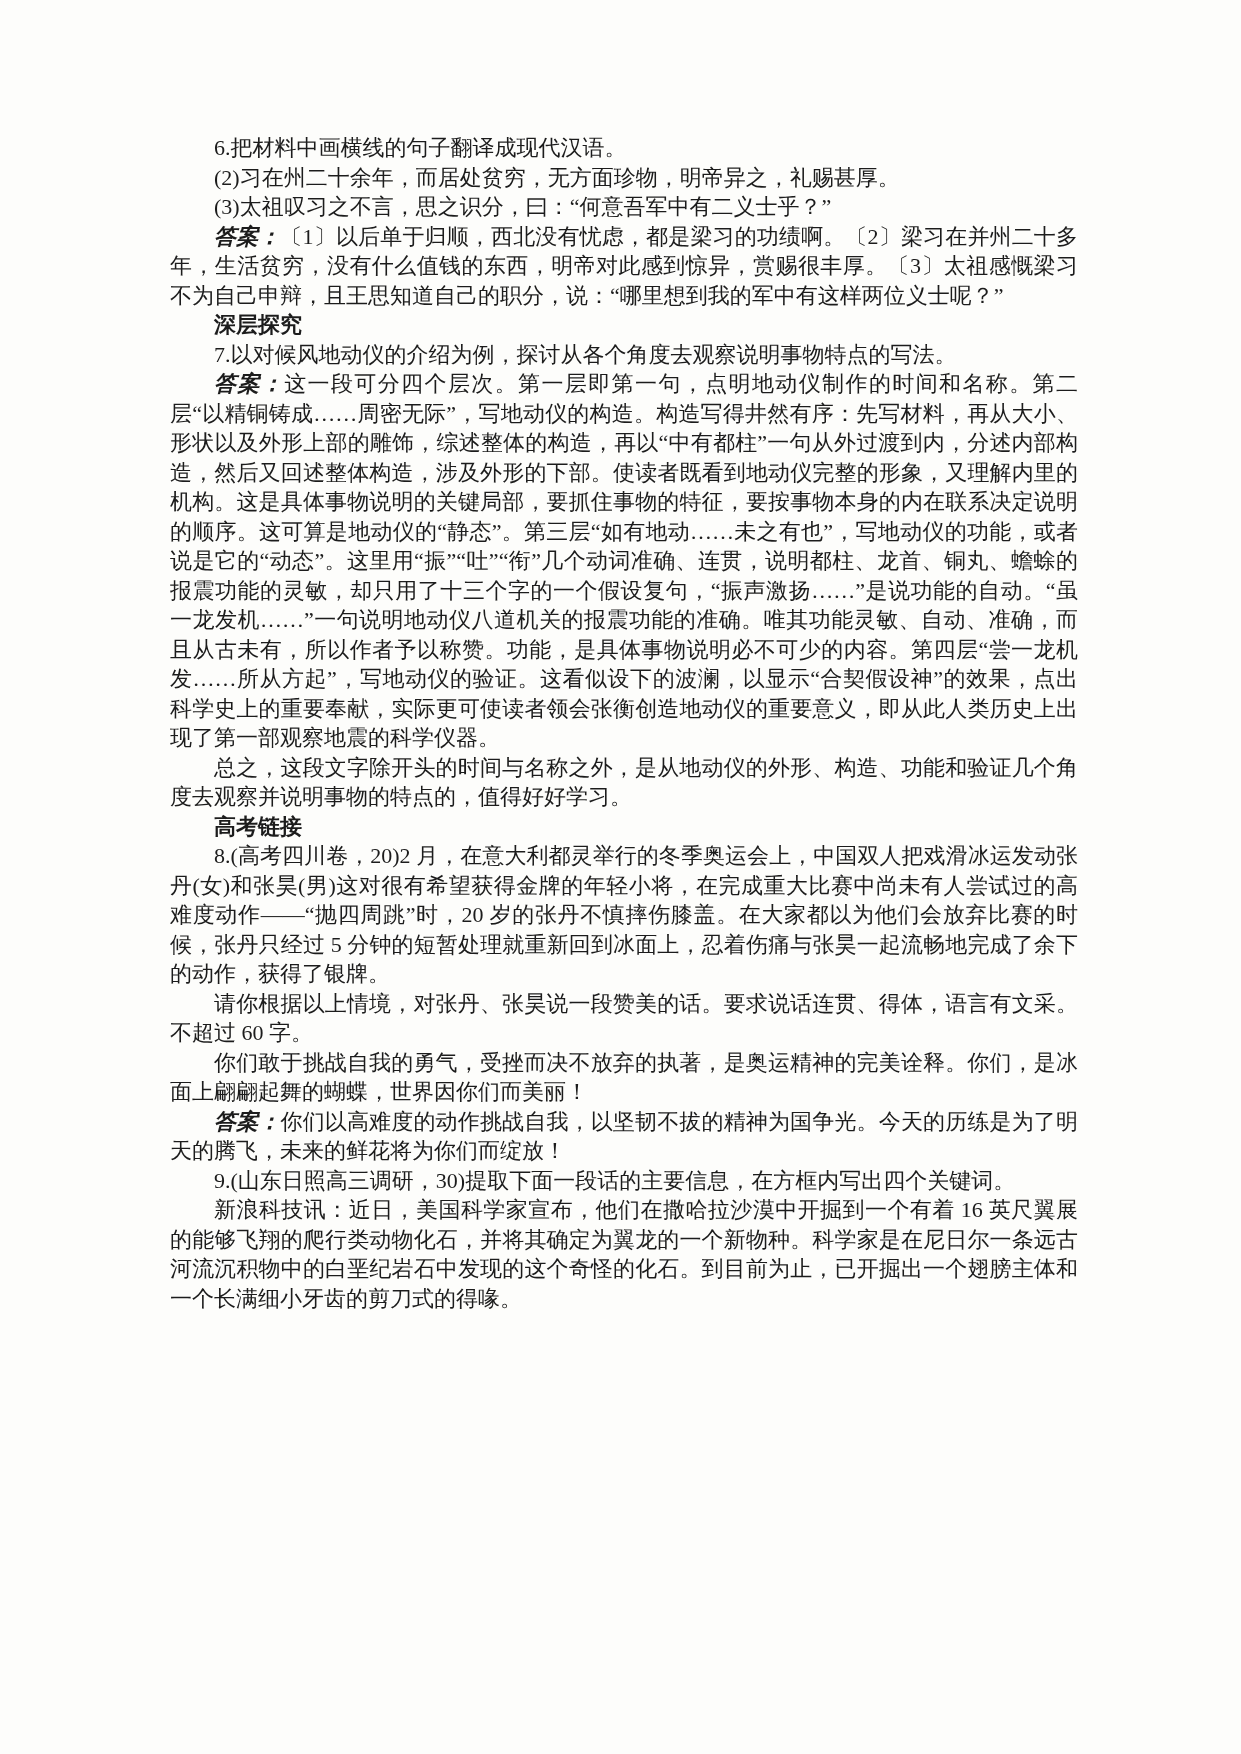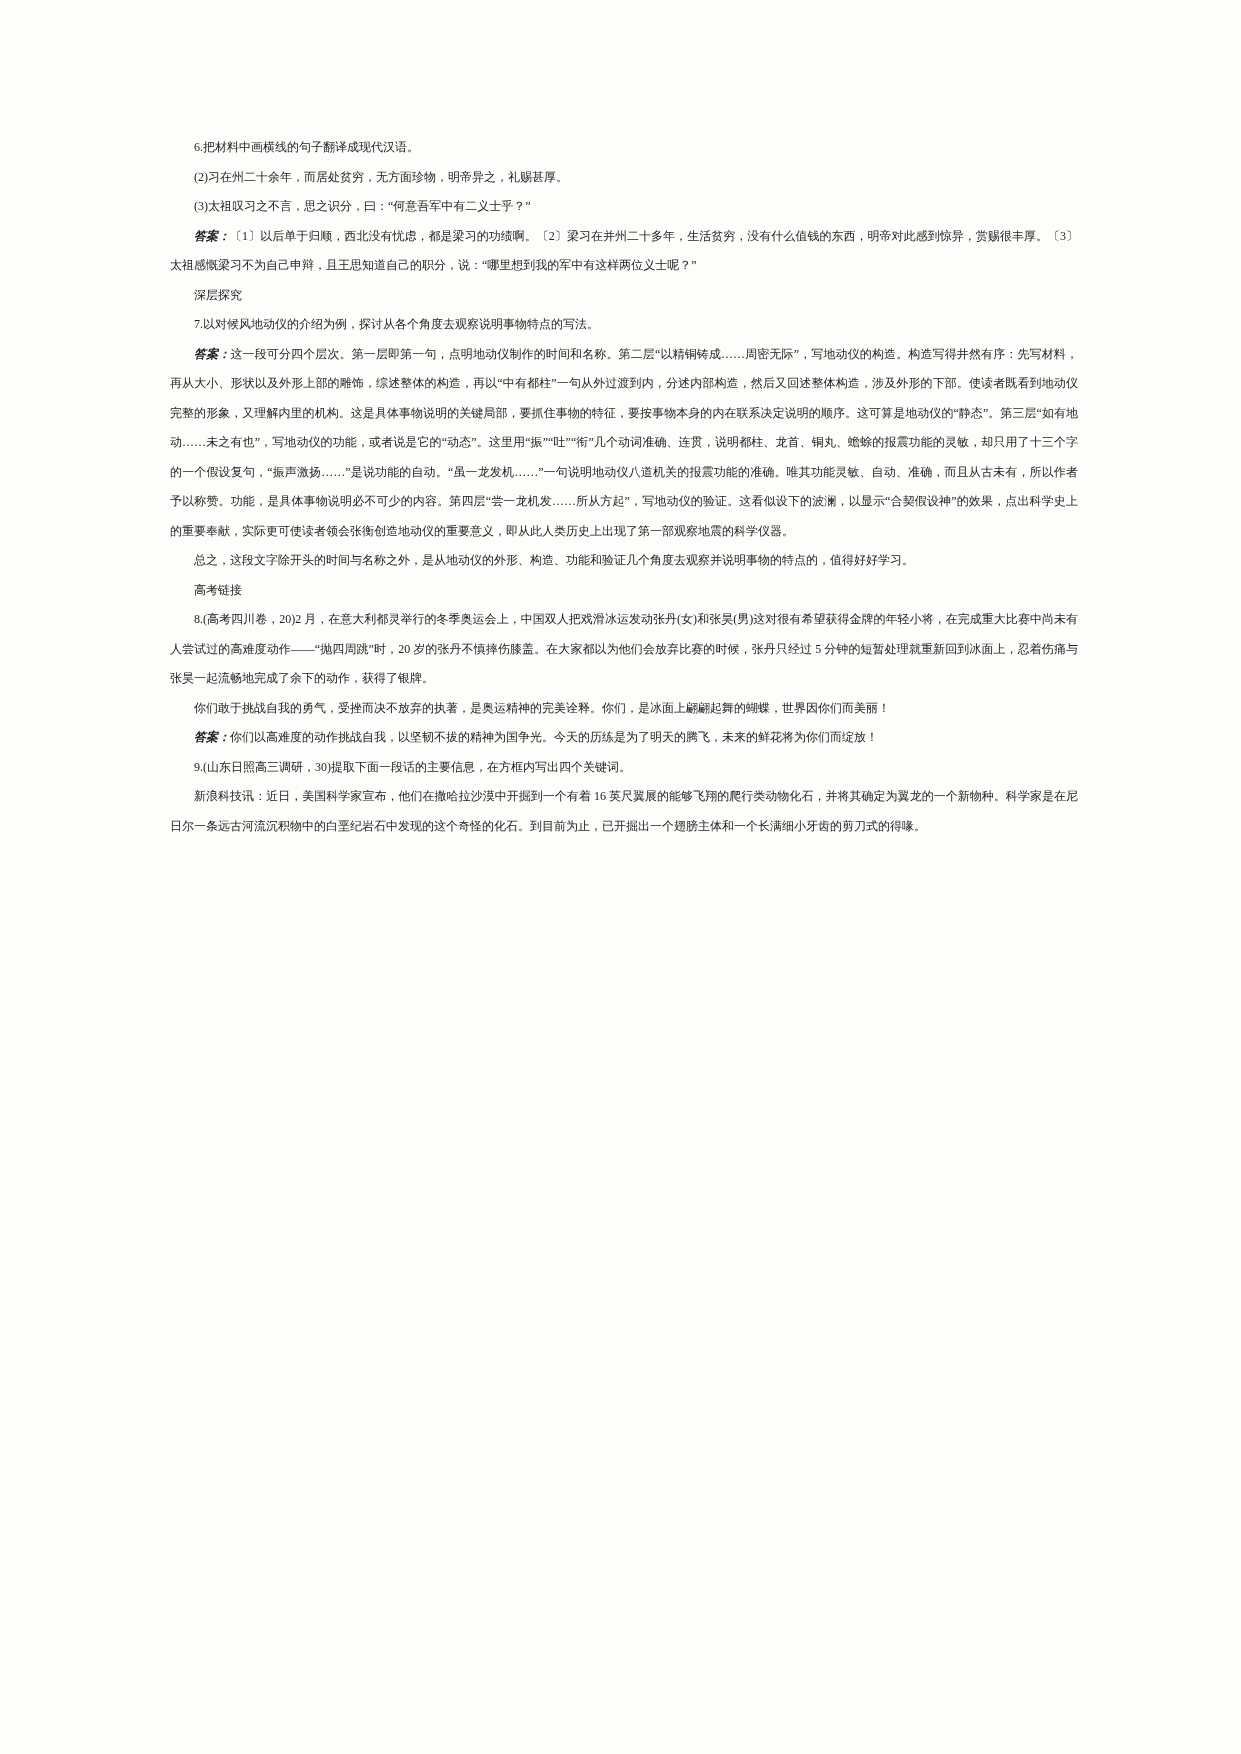--- a/index.html
+++ b/index.html
@@ -17,32 +17,32 @@
     width: 1241px;
     height: 1754px;
     background: #fdfdfb;
   }
   .doc-body {
     position: absolute;
     left: 170px;
     top: 133px;
     width: 908px;
     font-family: "Liberation Serif", "DejaVu Serif", serif;
-    font-size: 12px;
+    font-size: 22px;
     line-height: 29.5px;
     color: #1c1c1c;
     text-align: justify;
   }
   .doc-body p.para {
     margin: 0;
     padding: 0;
     text-indent: 2em;
   }
   .doc-body p.heading {
-    font-weight: normal;
+    font-weight: bold;
   }
   .doc-body .lead {
     font-weight: bold;
     font-style: italic;
   }
 </style>
 </head>
 <body>
 
 <div class="page" style="background: rgb(253, 253, 251);">
@@ -50,18 +50,19 @@
       <p class="para">6.把材料中画横线的句子翻译成现代汉语。</p>
       <p class="para">(2)习在州二十余年，而居处贫穷，无方面珍物，明帝异之，礼赐甚厚。</p>
       <p class="para">(3)太祖叹习之不言，思之识分，曰：“何意吾军中有二义士乎？”</p>
       <p class="para"><span class="lead">答案：</span>〔1〕以后单于归顺，西北没有忧虑，都是梁习的功绩啊。〔2〕梁习在并州二十多年，生活贫穷，没有什么值钱的东西，明帝对此感到惊异，赏赐很丰厚。〔3〕太祖感慨梁习不为自己申辩，且王思知道自己的职分，说：“哪里想到我的军中有这样两位义士呢？”</p>
       <p class="para heading">深层探究</p>
       <p class="para">7.以对候风地动仪的介绍为例，探讨从各个角度去观察说明事物特点的写法。</p>
       <p class="para"><span class="lead">答案：</span>这一段可分四个层次。第一层即第一句，点明地动仪制作的时间和名称。第二层“以精铜铸成……周密无际”，写地动仪的构造。构造写得井然有序：先写材料，再从大小、形状以及外形上部的雕饰，综述整体的构造，再以“中有都柱”一句从外过渡到内，分述内部构造，然后又回述整体构造，涉及外形的下部。使读者既看到地动仪完整的形象，又理解内里的机构。这是具体事物说明的关键局部，要抓住事物的特征，要按事物本身的内在联系决定说明的顺序。这可算是地动仪的“静态”。第三层“如有地动……未之有也”，写地动仪的功能，或者说是它的“动态”。这里用“振”“吐”“衔”几个动词准确、连贯，说明都柱、龙首、铜丸、蟾蜍的报震功能的灵敏，却只用了十三个字的一个假设复句，“振声激扬……”是说功能的自动。“虽一龙发机……”一句说明地动仪八道机关的报震功能的准确。唯其功能灵敏、自动、准确，而且从古未有，所以作者予以称赞。功能，是具体事物说明必不可少的内容。第四层“尝一龙机发……所从方起”，写地动仪的验证。这看似设下的波澜，以显示“合契假设神”的效果，点出科学史上的重要奉献，实际更可使读者领会张衡创造地动仪的重要意义，即从此人类历史上出现了第一部观察地震的科学仪器。</p>
       <p class="para">总之，这段文字除开头的时间与名称之外，是从地动仪的外形、构造、功能和验证几个角度去观察并说明事物的特点的，值得好好学习。</p>
       <p class="para heading">高考链接</p>
       <p class="para">8.(高考四川卷，20)2 月，在意大利都灵举行的冬季奥运会上，中国双人把戏滑冰运发动张丹(女)和张昊(男)这对很有希望获得金牌的年轻小将，在完成重大比赛中尚未有人尝试过的高难度动作——“抛四周跳”时，20 岁的张丹不慎摔伤膝盖。在大家都以为他们会放弃比赛的时候，张丹只经过 5 分钟的短暂处理就重新回到冰面上，忍着伤痛与张昊一起流畅地完成了余下的动作，获得了银牌。</p>
+      <p class="para">请你根据以上情境，对张丹、张昊说一段赞美的话。要求说话连贯、得体，语言有文采。不超过 60 字。</p>
       <p class="para">你们敢于挑战自我的勇气，受挫而决不放弃的执著，是奥运精神的完美诠释。你们，是冰面上翩翩起舞的蝴蝶，世界因你们而美丽！</p>
       <p class="para"><span class="lead">答案：</span>你们以高难度的动作挑战自我，以坚韧不拔的精神为国争光。今天的历练是为了明天的腾飞，未来的鲜花将为你们而绽放！</p>
       <p class="para">9.(山东日照高三调研，30)提取下面一段话的主要信息，在方框内写出四个关键词。</p>
       <p class="para">新浪科技讯：近日，美国科学家宣布，他们在撒哈拉沙漠中开掘到一个有着 16 英尺翼展的能够飞翔的爬行类动物化石，并将其确定为翼龙的一个新物种。科学家是在尼日尔一条远古河流沉积物中的白垩纪岩石中发现的这个奇怪的化石。到目前为止，已开掘出一个翅膀主体和一个长满细小牙齿的剪刀式的得喙。</p>
     </div>
 </div>
 
 </body></html>

